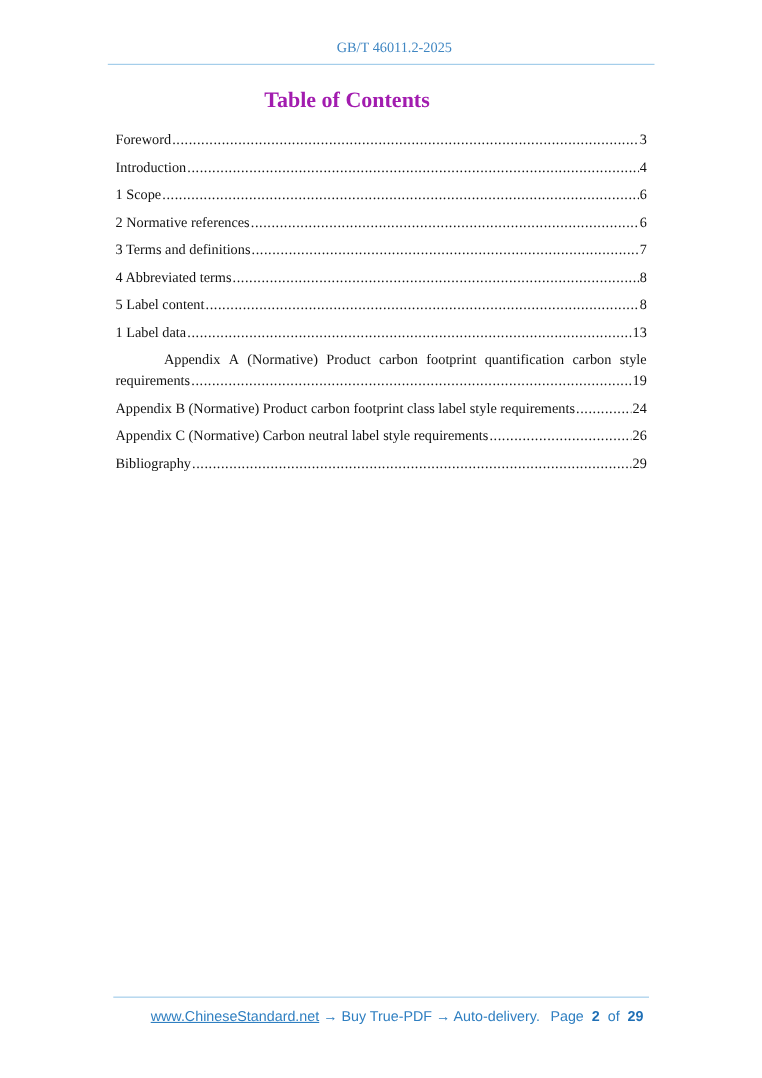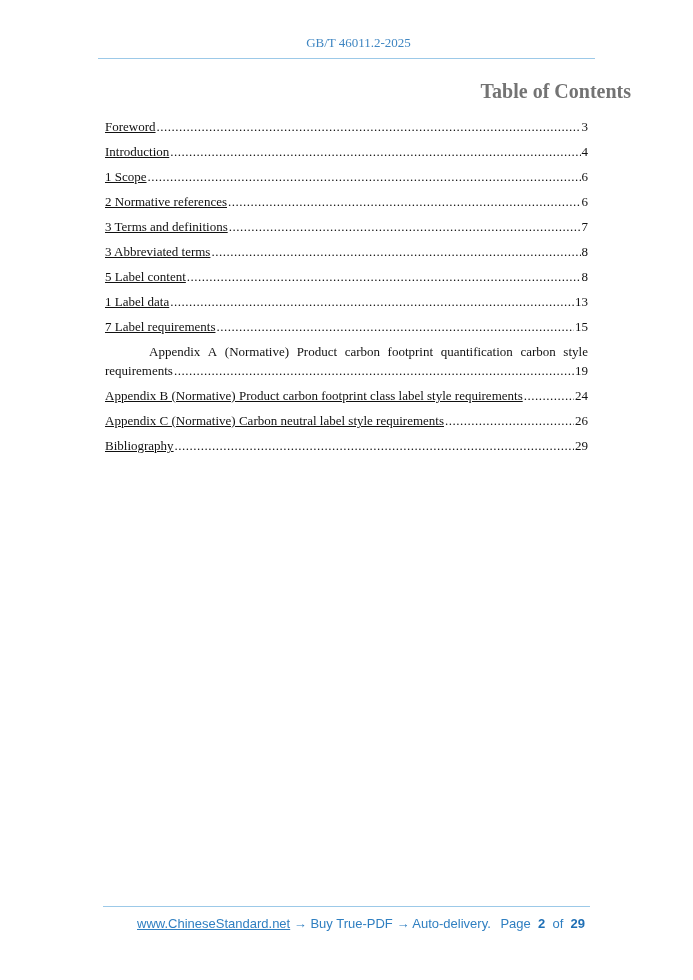--- a/index.html
+++ b/index.html
@@ -7,31 +7,31 @@
   .page { position: absolute; left: 0; top: 0; width: 693px; height: 980px; background: #fff; }
   .hdr-code {
     position: absolute; left: 0; width: 693px; top: 35px; text-align: center;
     font-family: "Liberation Serif", serif; font-size: 13px; color: #3f86c2; margin-left: 12px;
   }
   .hdr-rule {
     position: absolute; left: 98px; width: 497px; top: 58px; height: 0;
     border-top: 1px solid #9cc9e8;
   }
   .title {
-    position: absolute; left: 0; width: 631px; top: 80px; text-align: right;
-    font-family: "Liberation Serif", serif; font-size: 20px; font-weight: bold; color: #737373;
+    position: absolute; left: 0; width: 631px; top: 80px; text-align: center;
+    font-family: "Liberation Serif", serif; font-size: 20px; font-weight: bold; color: #a21caf;
   }
   .toc {
     position: absolute; left: 105px; width: 483px; top: 117px;
     font-family: "Liberation Serif", serif; font-size: 13px; color: #111; line-height: 19px;
   }
   .toc-row {
     display: flex; align-items: baseline; height: 19px; margin-bottom: 6px; overflow: hidden;
   }
-  .toc-row .lbl { white-space: nowrap; text-decoration: underline; }
+  .toc-row .lbl { white-space: nowrap; }
   .toc-row .dots {
     flex: 1; overflow: hidden; white-space: nowrap; margin: 0 1px;
   }
   .toc-row .dots::after {
     content: "................................................................................................................................................................................................................";
     letter-spacing: 0.5px;
   }
   .toc-row .pg { white-space: nowrap; }
   .toc-multi { margin-bottom: 6px; }
   .toc-multi .line1 {
@@ -85,38 +85,33 @@
       <span class="lbl">2 Normative references</span>
       <span class="dots"></span>
       <span class="pg">6</span>
     </div>
     <div class="toc-row">
       <span class="lbl">3 Terms and definitions</span>
       <span class="dots"></span>
       <span class="pg">7</span>
     </div>
     <div class="toc-row">
-      <span class="lbl">3 Abbreviated terms</span>
+      <span class="lbl">4 Abbreviated terms</span>
       <span class="dots"></span>
       <span class="pg">8</span>
     </div>
     <div class="toc-row">
       <span class="lbl">5 Label content</span>
       <span class="dots"></span>
       <span class="pg">8</span>
     </div>
     <div class="toc-row">
       <span class="lbl">1 Label data</span>
       <span class="dots"></span>
       <span class="pg">13</span>
-    </div>
-    <div class="toc-row">
-      <span class="lbl">7 Label requirements</span>
-      <span class="dots"></span>
-      <span class="pg">15</span>
     </div>
 
     <div class="toc-multi">
       <div class="line1">
         <span>Appendix</span>
         <span>A</span>
         <span>(Normative)</span>
         <span>Product</span>
         <span>carbon</span>
         <span>footprint</span>

